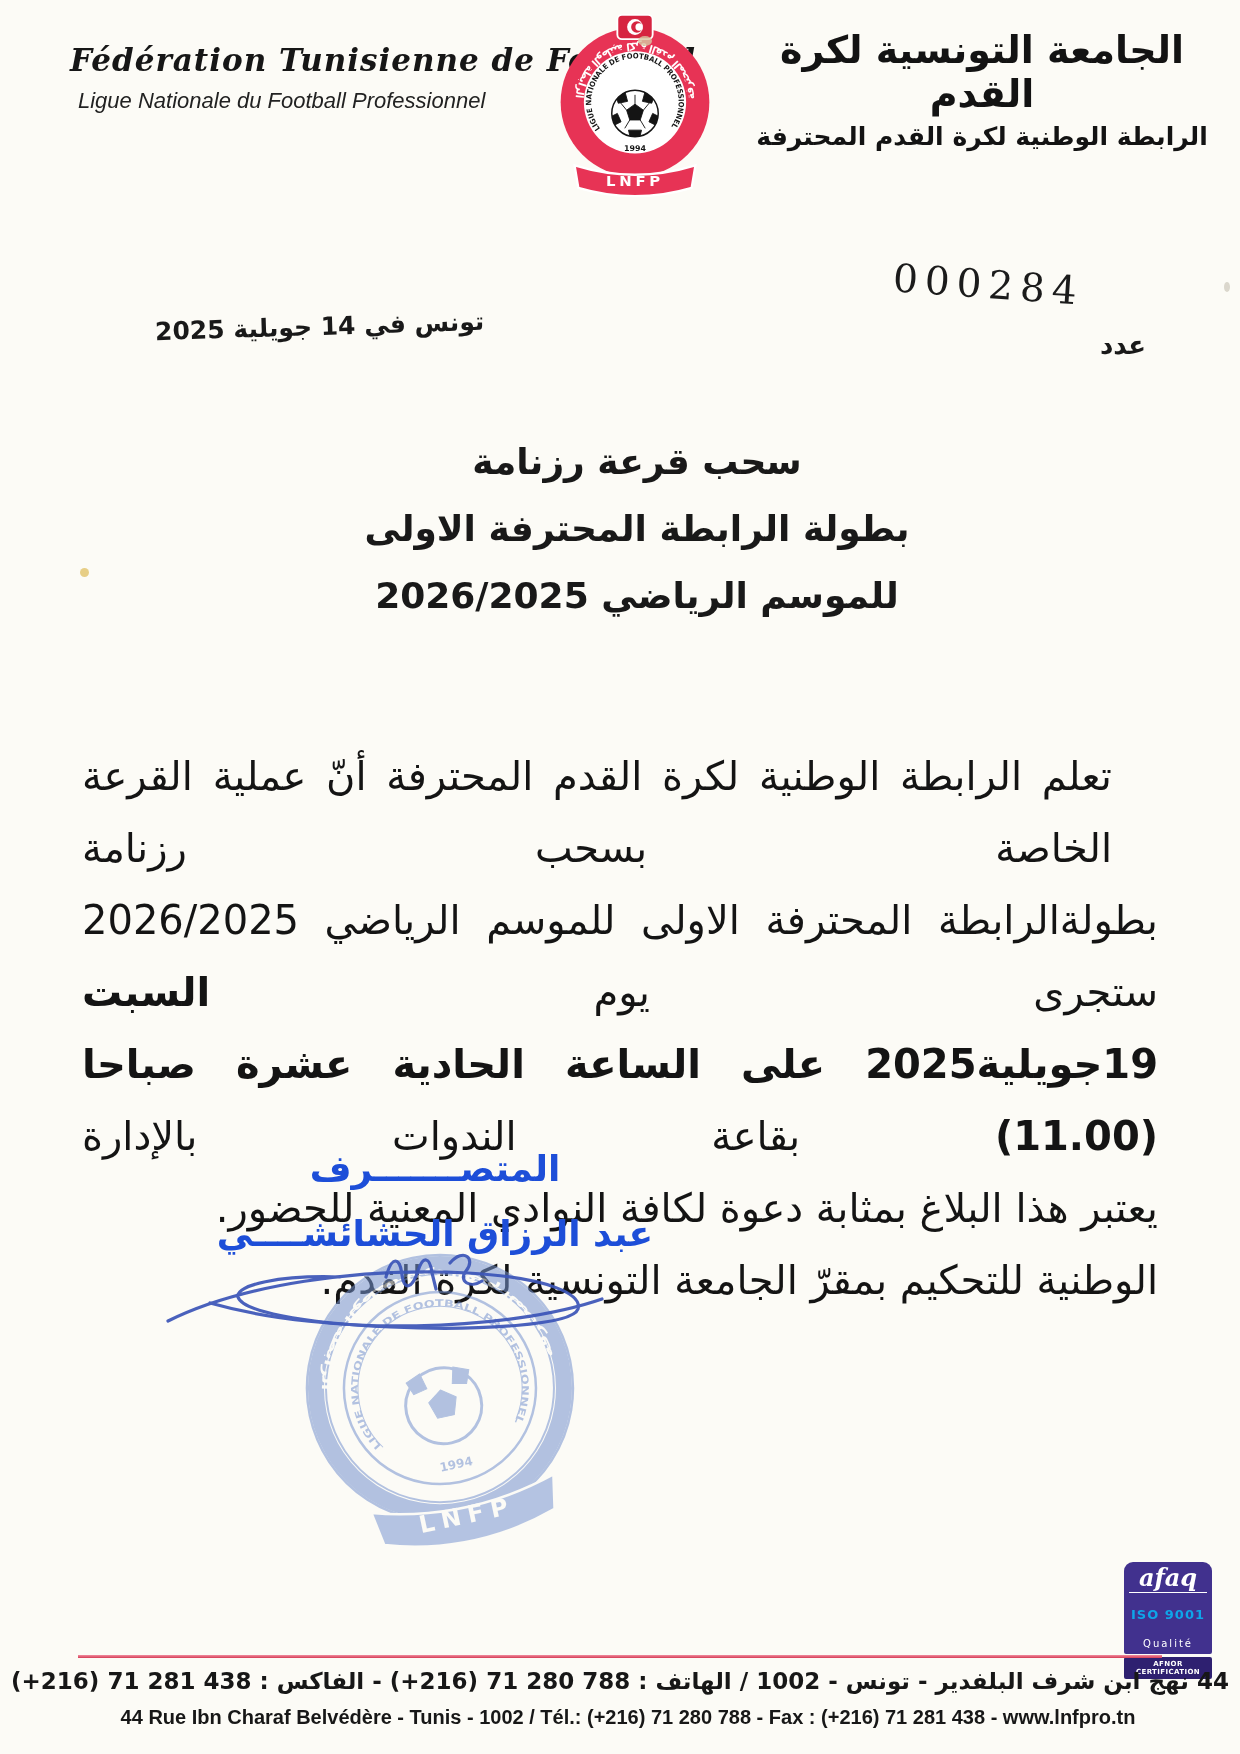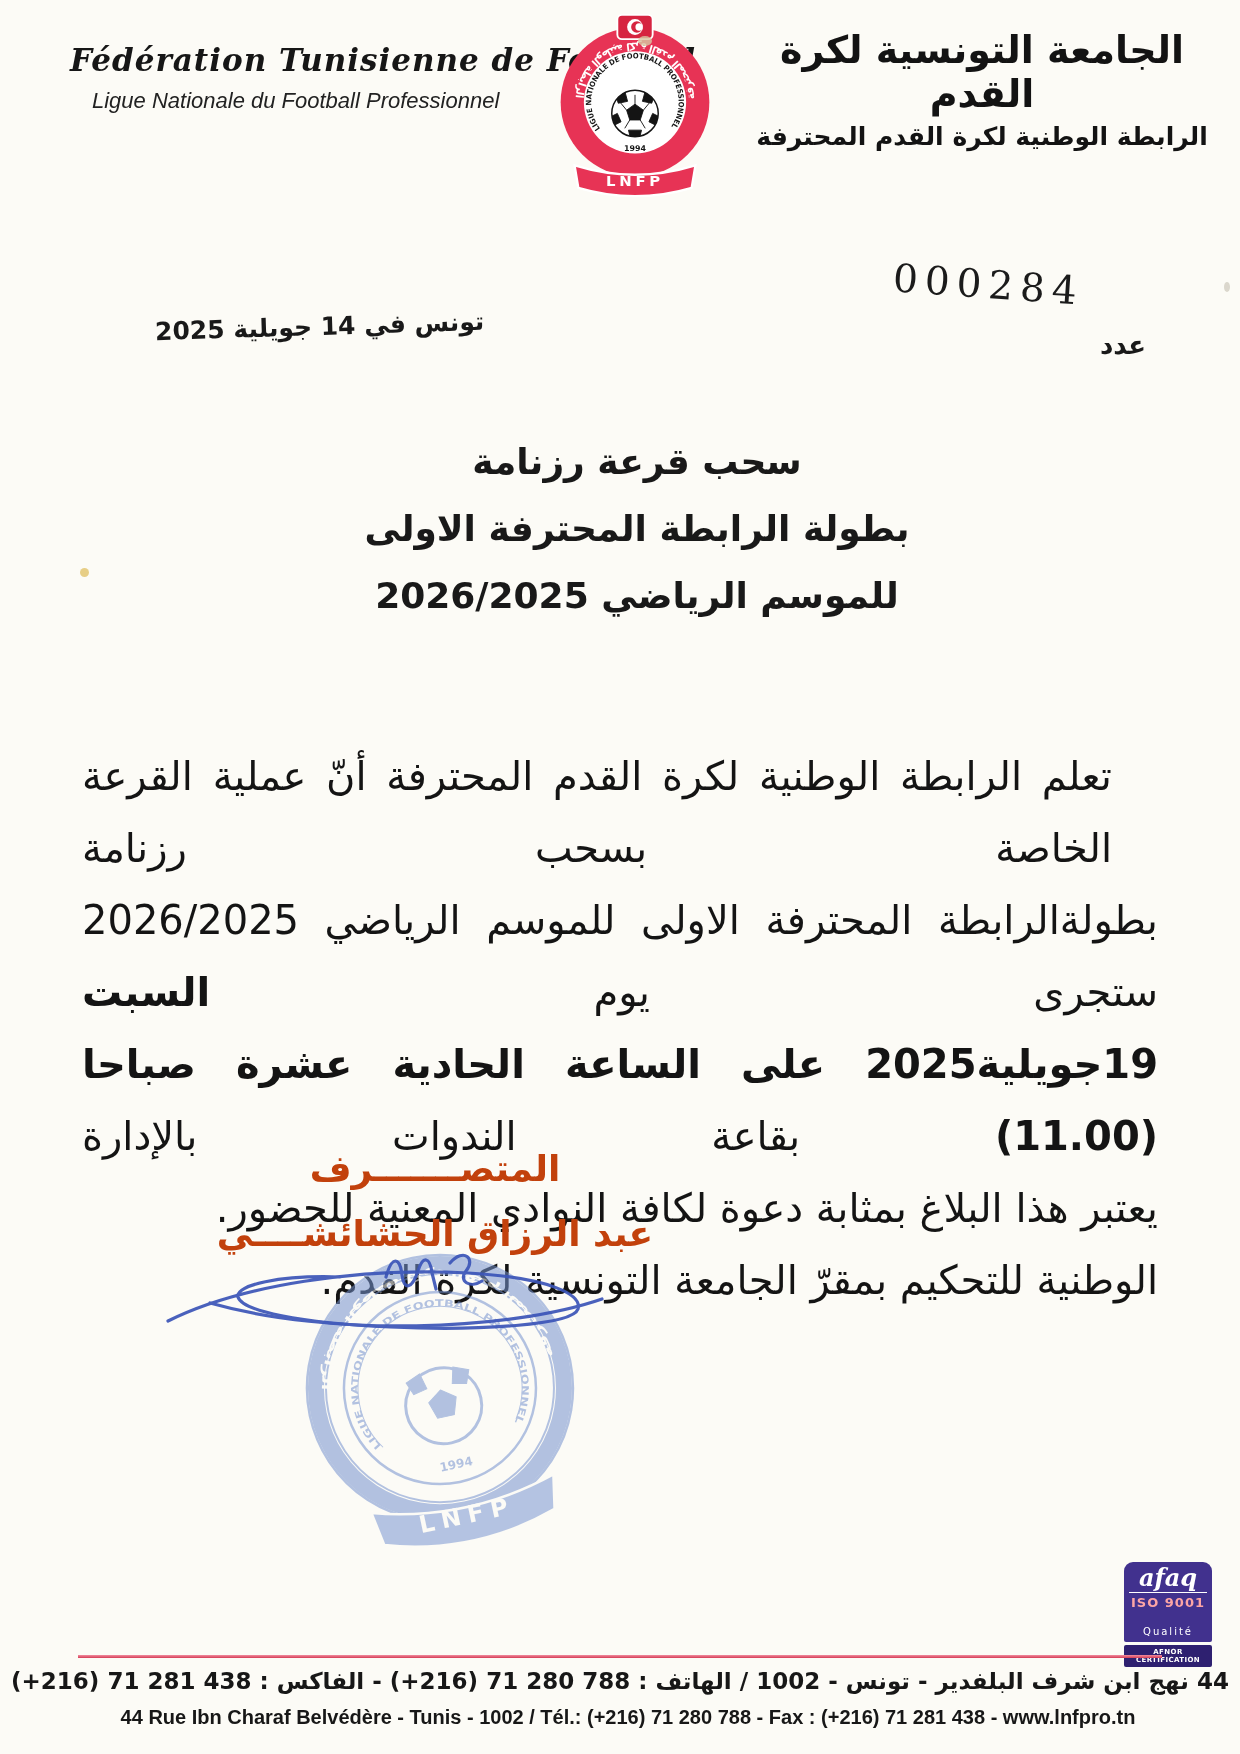--- a/index.html
+++ b/index.html
@@ -7,21 +7,21 @@
   .page{
     position:relative; width:1240px; height:1754px; margin:0 auto;
     background:#fcfbf6; overflow:hidden; color:#191919;
     font-family:"DejaVu Sans", sans-serif;
   }
   
   .hdr-fr{ position:absolute; left:70px; top:42px; }
   .fr1{ font-family:"DejaVu Serif", serif; font-style:italic; font-weight:bold;
         font-size:31px; letter-spacing:1px; color:#161616; }
   .fr2{ font-family:"Liberation Sans", sans-serif; font-style:italic;
-        font-size:22px; margin-top:10px; margin-left:22px; color:#222; }
+        font-size:22px; margin-top:10px; margin-left:8px; color:#222; }
   .logo-wrap{ position:absolute; left:556px; top:12px; width:158px; height:188px; }
   .hdr-ar{ position:absolute; right:18px; top:28px; width:480px; text-align:center;
            direction:rtl; color:#131313; }
   .ar1{ font-size:38px; font-weight:bold; }
   .ar2{ font-size:25px; font-weight:bold; margin-top:6px; }
   
   .stamp-num{ position:absolute; left:893px; top:262px; font-family:"DejaVu Serif", serif;
               font-size:39px; letter-spacing:7px; transform:rotate(4deg); color:#1b1b1b; }
   .num-label{ position:absolute; left:1100px; top:330px; font-size:26px; font-weight:bold;
               direction:rtl; }
@@ -33,35 +33,35 @@
   .title-block div{ font-size:36px; line-height:67px; }
   
   .body-text{ position:absolute; left:82px; top:740px; width:1076px; direction:rtl;
               font-size:40px; line-height:72px; color:#141414; }
   .body-line{ white-space:normal; }
   .body-line.just{ text-align:justify; text-align-last:justify; }
   .body-line.indent{ padding-right:46px; }
   .bd{ font-weight:bold; }
   
   .sig-block{ position:absolute; left:150px; top:1148px; width:570px; text-align:center;
-              direction:rtl; font-weight:bold; color:#c2410c; }
+              direction:rtl; font-weight:bold; color:#1d4ed8; }
   .sig-title{ font-size:36px; }
   .sig-name{ font-size:36px; margin-top:24px; }
   .stamp-blue{ position:absolute; left:296px; top:1248px; width:290px; height:300px;
                opacity:.55; z-index:1; }
   .sig-scribble{ position:absolute; left:150px; top:1233px; width:470px; height:135px;
                  z-index:2; opacity:.92; }
   
   .afaq{ position:absolute; left:1124px; top:1562px; width:88px; }
   .afaq-top{ background:#41318e; border-radius:9px 9px 2px 2px; padding:3px 0 5px;
              text-align:center; }
   .afaq-name{ color:#fff; font-family:"DejaVu Serif", serif; font-style:italic;
               font-weight:bold; font-size:24px; line-height:26px; }
-  .afaq-iso{ color:#fca5a5; font-weight:bold; font-size:13px; letter-spacing:1px;
-             border-top:1.5px solid #fff; margin:1px 5px 0; padding-top:2px; }
+  .afaq-iso{ color:#0ea5e9; font-weight:bold; font-size:13px; letter-spacing:1px;
+             border-top:1.5px solid #fff; margin:1px 5px 0; padding-top:14px; }
   .afaq-q{ color:#fff; font-size:10px; letter-spacing:2px; margin-top:16px; }
   .afaq-band{ background:#2e2070; border-radius:2px; margin-top:3px; text-align:center;
               color:#fff; font-weight:bold; font-size:7px; letter-spacing:.4px;
               padding:3px 0; }
   
   .footer-rule{ position:absolute; left:78px; top:1655px; width:1084px; height:3px;
                 background:linear-gradient(#f08ea0,#d63b55); }
   .footer-ar{ position:absolute; left:0; top:1668px; width:1240px; text-align:center;
               direction:rtl; font-size:23px; font-weight:bold; color:#171717; }
   .footer-fr{ position:absolute; left:0; top:1706px; width:1240px; text-align:center;

